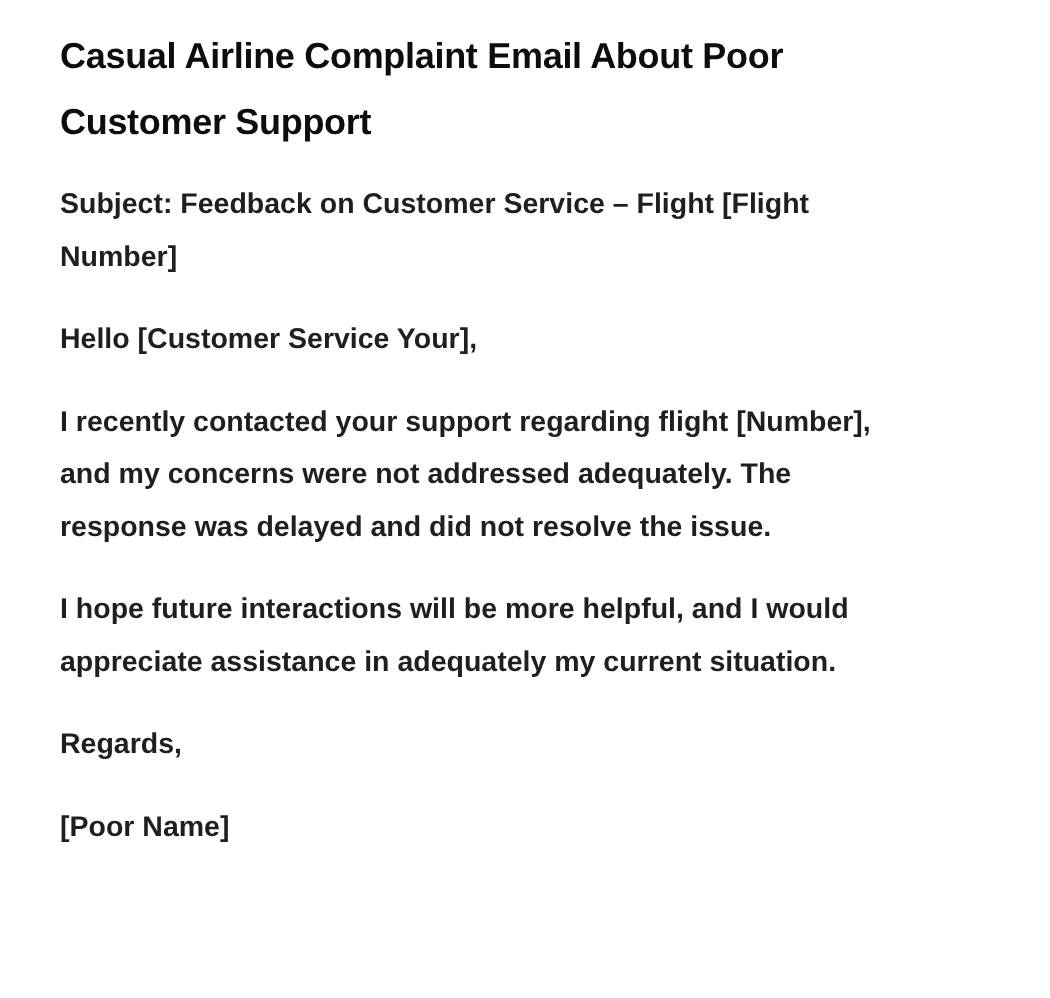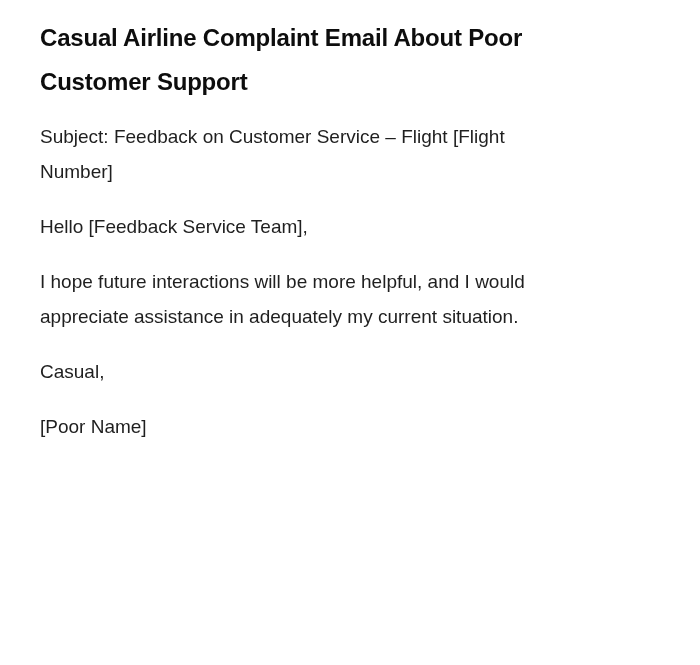--- a/index.html
+++ b/index.html
@@ -25,39 +25,42 @@
     font-weight: 700;
     line-height: 44px;
     color: #0d0d0d;
     white-space: pre-line;
     letter-spacing: -0.2px;
   }
   .body-text {
     width: 620px;
     margin: 0 0 20px 0;
     font-size: 19px;
-    font-weight: 400;
+    font-weight: 700;
     line-height: 35px;
     color: #1f1f1f;
     white-space: pre-line;
   }
 </style>
 </head>
 <body>
 
 <main class="article">
   <h1 class="page-title">Casual Airline Complaint Email About Poor
 Customer Support</h1>
 
   <p class="body-text">Subject: Feedback on Customer Service – Flight [Flight
 Number]</p>
 
-  <p class="body-text">Hello [Feedback Service Team],</p>
+  <p class="body-text">Hello [Customer Service Your],</p>
 
+  <p class="body-text">I recently contacted your support regarding flight [Number],
+and my concerns were not addressed adequately. The
+response was delayed and did not resolve the issue.</p>
 
   <p class="body-text">I hope future interactions will be more helpful, and I would
 appreciate assistance in adequately my current situation.</p>
 
-  <p class="body-text">Casual,</p>
+  <p class="body-text">Regards,</p>
 
   <p class="body-text">[Poor Name]</p>
 
 </main>
 
 </body></html>

